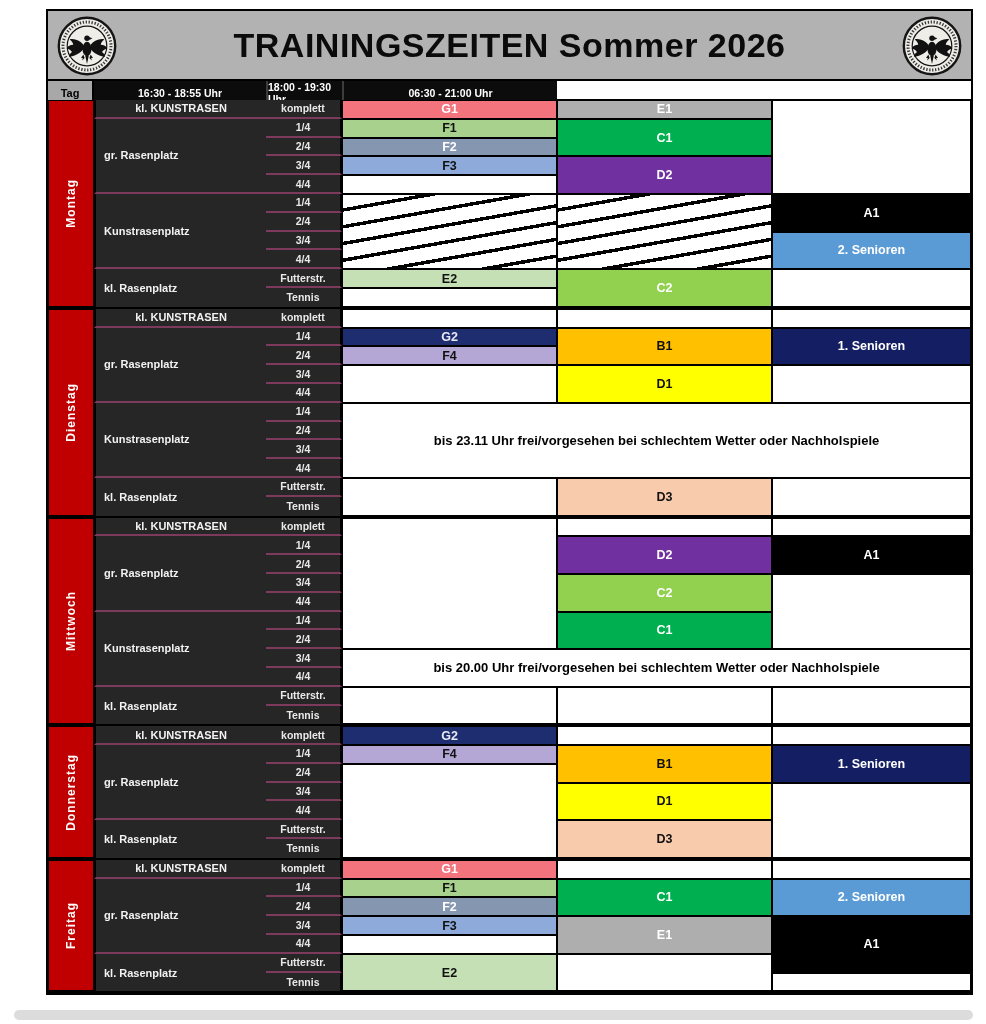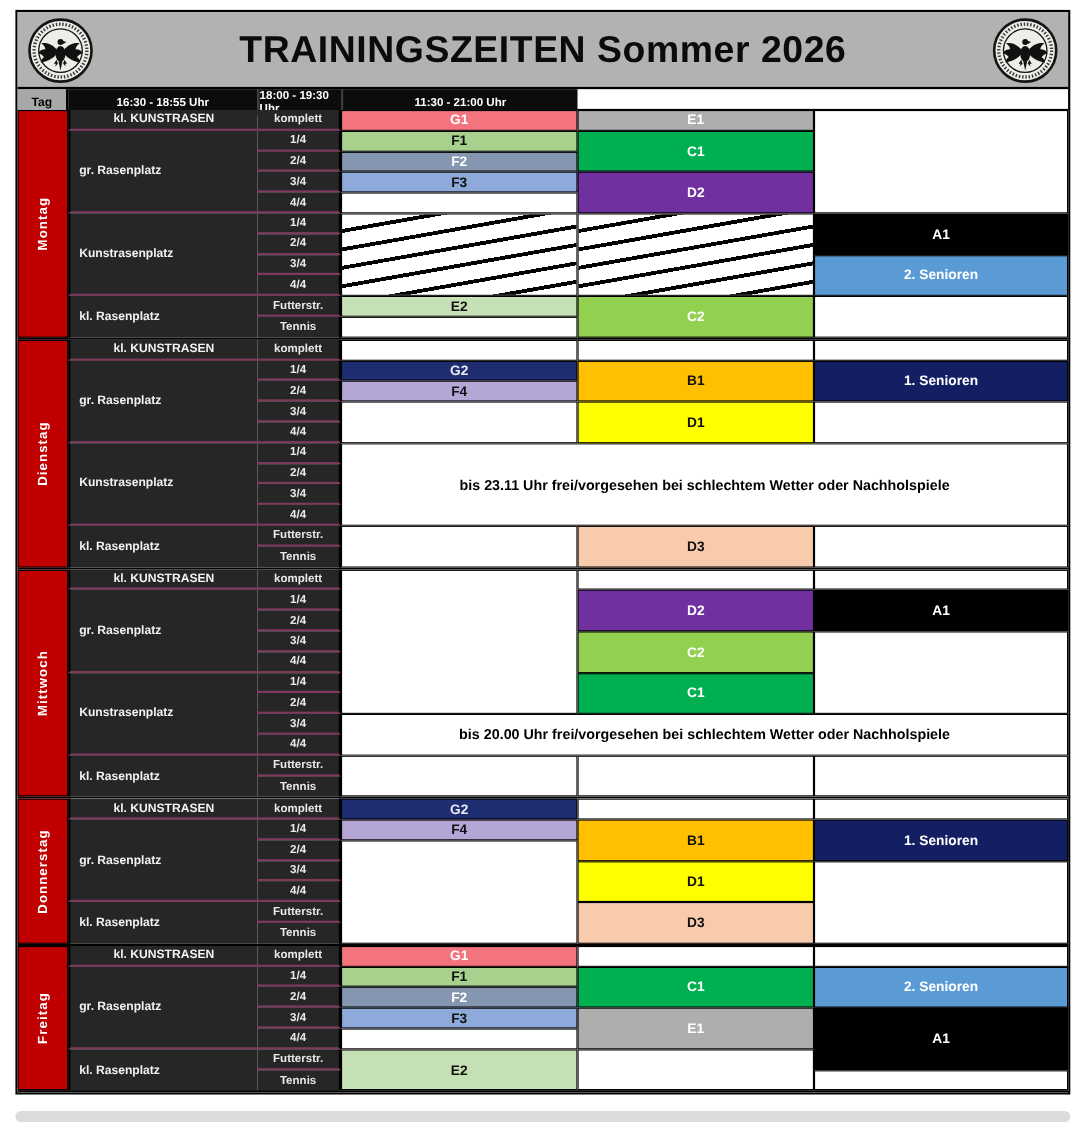--- a/index.html
+++ b/index.html
@@ -2,21 +2,21 @@
 <html style="--day_red: #c00000; --panel_dark: #262626; --panel_divider: #7e3a5c; --title_gray: #b2b2b2; --header_black: #0c0c0c; --tag_header_gray: #a8a8a8; --platz_header_gray: #d4d4d4; --border_black: #000000;"><head>
 <meta charset="utf-8">
 <style>
   * { box-sizing: border-box; margin: 0; padding: 0; }
   body {
     width: 986px; height: 1024px; overflow: hidden;
     background: #ffffff;
     font-family: "Liberation Sans", sans-serif;
   }
   .page { padding: 9px 13px 0 14px; }
-  .board { border: 2px solid var(--border_black, #000); background: #fff; }
+  .board { border: 2px solid var(--border_black, #000); background: #fff; margin-left: 32px; }
 
   
   .titlebar {
     height: 70px; background: var(--title_gray, #b2b2b2);
     border-bottom: 2px solid #000;
     display: flex; align-items: center; justify-content: center;
     position: relative;
   }
   .title-text {
     font-size: 34px; font-weight: 700; color: #0b0b0b; letter-spacing: .5px;
@@ -120,21 +120,21 @@
       <div class="title-text">TRAININGSZEITEN Sommer 2026</div>
       <svg class="logo right">
           <use href="#club-seal"></use>
         </svg>
     </div>
 
     <div class="header-row">
       <div class="hc tag">Tag</div>
       <div class="hc time">16:30 - 18:55 Uhr</div>
       <div class="hc time">18:00 - 19:30 Uhr</div>
-      <div class="hc time">11:30 - 21:00 Uhr</div>
+      <div class="hc time">06:30 - 21:00 Uhr</div>
     </div>
 
     <div>
         <div class="day-section">
           <div class="day-tag" style="grid-row: 1 / span 11;">
             <span class="day-tag-text">Montag</span>
           </div>
           <div class="place-name center" style="grid-row: 1 / span 1;">kl. KUNSTRASEN</div>
           <div class="place-sub" style="grid-row: 1;">komplett</div>
           <div class="place-name" style="grid-row: 2 / span 4;">gr. Rasenplatz</div>

